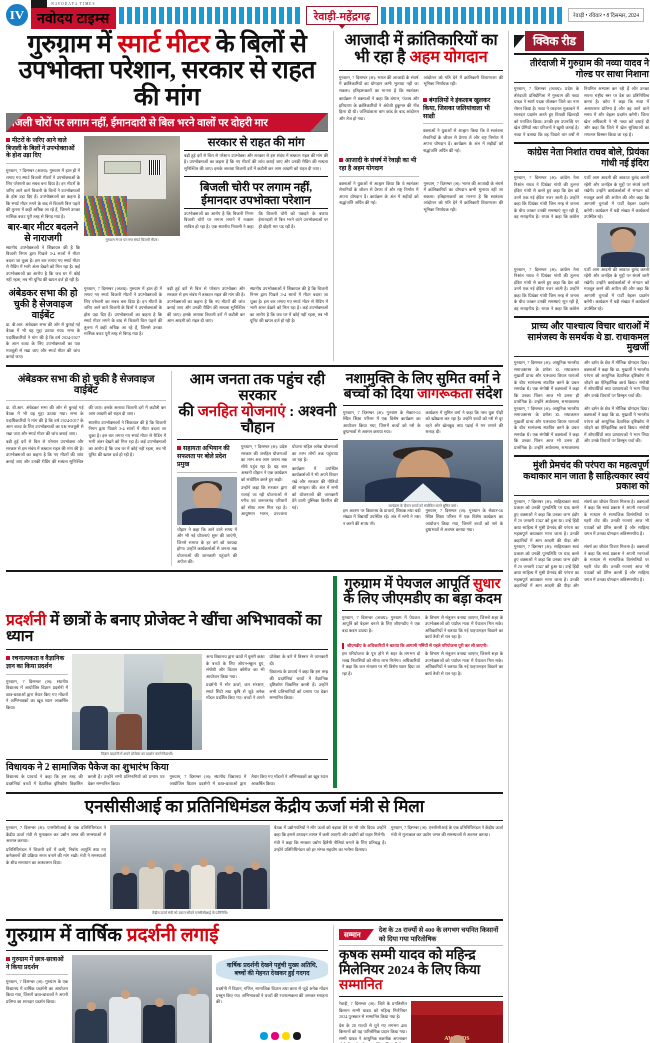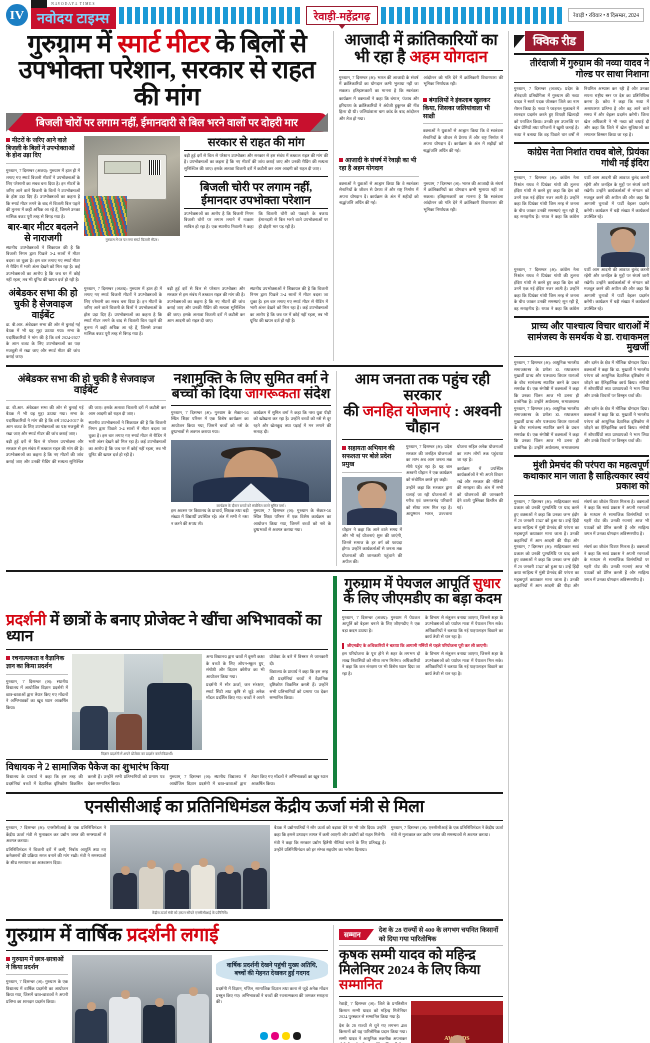--- a/index.html
+++ b/index.html
@@ -12,42 +12,42 @@
   }
   .page { position: relative; width: 650px; height: 1043px; background:#fff; padding: 0 6px; }
 
   
   .masthead { display:flex; align-items:center; height:26px; padding-top:4px; gap:3px; }
   .logo-mark { width:22px; height:22px; border-radius:50%; background:#1b7fc4; color:#fff;
     font-weight:bold; font-size:13px; display:flex; align-items:center; justify-content:center;
     font-family:"Liberation Serif",serif; flex:0 0 auto; }
   .logo-box { position:relative; flex:0 0 auto; }
   .logo-flag { position:absolute; top:-4px; left:0; width:16px; height:10px; background:#1a1a1a; }
-  .logo-name { background:#c8102e; color:#7dd3fc; font-weight:bold; font-size:14px;
+  .logo-name { background:#c8102e; color:#000000; font-weight:bold; font-size:14px;
     padding:1px 6px 2px; letter-spacing:.3px; white-space:nowrap; }
   .logo-tag { font-size:3.5px; letter-spacing:1px; color:#3a3a3a; text-align:center; height:5px; line-height:5px;}
   .stripes { flex:1 1 auto; height:17px; background:repeating-linear-gradient(90deg,#1b9ad6 0 5px,#fff 5px 8px); }
   .edition-chip { position:relative; background:#fff; border:1px solid #9b1b30; padding:1px 7px;
     color:#c8102e; font-weight:bold; font-size:11px; white-space:nowrap; flex:0 0 auto;}
   .edition-chip:after{ content:""; position:absolute; left:50%; bottom:-5px; margin-left:-4px;
     width:0;height:0;border-left:4px solid transparent;border-right:4px solid transparent;border-top:5px solid #9b1b30;}
   .dateline { border:1px solid #b9b9b9; font-size:5.4px; padding:2px 4px; white-space:nowrap;
     color:#222; flex:0 0 auto; }
 
   
   .cols { display:flex; gap:5px; margin-top:5px; }
   .col-left  { width:322px; flex:0 0 322px; }
   .col-mid   { width:170px; flex:0 0 170px; }
   .col-right { width:141px; flex:0 0 141px; border-left:1px solid #c9c9c9; padding-left:5px; }
 
   
   h1.lead { font-size:25px; line-height:1.05; font-weight:bold; text-align:center; color:#111; letter-spacing:-.3px;}
   h1.lead .hl { color:#d40511; }
-  .redbar { background:#c8102e; color:#fff; text-align:center; font-weight:bold; font-size:10.5px;
-     padding:2px 0 3px; margin-top:3px; position:relative;border-radius:8px; }
+  .redbar { background:#c8102e; color:#fff; text-align:left; font-weight:bold; font-size:10.5px;
+     padding:2px 0 3px; margin-top:3px; position:relative; }
   .redbar:before,.redbar:after{content:"";position:absolute;top:0;width:18px;height:100%;background:#7a7a7a;}
   .redbar:before{left:0;clip-path:polygon(0 0,100% 0,0 100%);}
   .redbar:after{right:0;clip-path:polygon(100% 0,100% 100%,0 100%);}
 
   h2.sec { font-size:16px; font-weight:bold; line-height:1.08; text-align:center; color:#111; }
   h2.sec .hl { color:#d40511; }
   h2.sec.left { text-align:left; }
   h3.sub { font-size:11.5px; font-weight:bold; text-align:center; line-height:1.12; color:#111;
      border-bottom:1px solid #1a1a1a; padding-bottom:1px; margin-bottom:2px;}
   h4.mini { font-size:9.5px; font-weight:bold; text-align:center; line-height:1.15; color:#111; margin:2px 0 1px;}
@@ -247,67 +247,67 @@
         <div style="width:160px;flex:0 0 160px;">
           <h4 class="mini" style="font-size:10px;">अंबेडकर सभा की हो चुकी है सेजवाइज वाईबेंट</h4>
           <div class="rule thin"></div>
           <div class="body c2">
             <p>डा. बी.आर. अंबेडकर सभा की ओर से बुलाई गई बैठक में भी यह मुद्दा उठाया गया। सभा के पदाधिकारियों ने मांग की है कि वर्ष 2024-2027 के आम बजट के लिए उपभोक्ताओं का पक्ष मजबूती से रखा जाए और स्मार्ट मीटर की जांच कराई जाए।</p>
               <p>बढ़ी हुई दरों से बिल से परेशान उपभोक्ता और सरकार से इस संबंध में तत्काल राहत की मांग की है। उपभोक्ताओं का कहना है कि नए मीटरों की जांच कराई जाए और उनकी रीडिंग की सत्यता सुनिश्चित की जाए। इसके अलावा बिजली दरों में कटौती कर आम आदमी को राहत दी जाए।</p>
               <p>स्थानीय उपभोक्ताओं ने शिकायत की है कि बिजली निगम द्वारा पिछले 3-4 सालों में मीटर बदला जा चुका है। इस बार लगाए गए स्मार्ट मीटर से रीडिंग में भारी अंतर देखने को मिल रहा है। कई उपभोक्ताओं का आरोप है कि जब घर में कोई नहीं रहता, तब भी यूनिट की खपत दर्ज हो रही है।</p>
           </div>
         </div>
 
+        <div style="flex:1 1 auto;border-left:1px solid #c9c9c9;padding-left:5px;">
+          <h2 class="sec" style="font-size:15px;">
+            <span>आम जनता तक पहुंच रही सरकार</span><br>
+            <span>की </span><span class="hl">जनहित योजनाएं</span><span> : अश्वनी चौहान</span>
+          </h2>
+          <div class="rule"></div>
+          <div style="display:flex;gap:4px;">
+            <div style="width:60px;flex:0 0 60px;">
+              <div class="bullet">
+                <span class="sq"></span><span>सहायता अभियान की सफलता पर बोले प्रदेश प्रमुख</span>
+              </div>
+              <div class="rule thin"></div>
+              <div class="photo ph-head" style="height:48px;">
+                <div class="h"></div>
+                <div class="f"></div>
+                <div class="b"></div>
+              </div>
+              <div class="body" style="margin-top:2px;">चौहान ने कहा कि आने वाले समय में और भी नई योजनाएं शुरू की जाएंगी, जिनसे समाज के हर वर्ग को फायदा होगा। उन्होंने कार्यकर्ताओं से जनता तक योजनाओं की जानकारी पहुंचाने की अपील की।</div>
+            </div>
+            <div style="flex:1;" class="body c2">
+              <p>गुरुग्राम, 7 दिसम्बर (अ): प्रदेश सरकार की जनहित योजनाओं का लाभ अब आम जनता तक सीधे पहुंच रहा है। यह बात अश्वनी चौहान ने एक कार्यक्रम को संबोधित करते हुए कही।</p>
+                <p>उन्होंने कहा कि सरकार द्वारा चलाई जा रही योजनाओं से गरीब एवं जरूरतमंद परिवारों को सीधा लाभ मिल रहा है। आयुष्मान भारत, उज्ज्वला योजना सहित अनेक योजनाओं का लाभ लोगों तक पहुंचाया जा रहा है।</p>
+                <p>कार्यक्रम में उपस्थित कार्यकर्ताओं ने भी अपने विचार रखे और सरकार की नीतियों की सराहना की। अंत में सभी को योजनाओं की जानकारी देने वाली पुस्तिका वितरित की गई।</p>
+            </div>
+          </div>
+        </div>
+
         <div style="width:160px;flex:0 0 160px;">
           <h2 class="sec" style="font-size:14px;">
             <span>नशामुक्ति के लिए सुमित वर्मा ने</span><br>
             <span>बच्चों को दिया </span><span class="hl">जागरूकता</span><span> संदेश</span>
           </h2>
           <div class="rule"></div>
           <div class="body c2">
             <p>गुरुग्राम, 7 दिसम्बर (अ): गुरुग्राम के सेक्टर-56 स्थित शिक्षा परिसर में एक विशेष कार्यक्रम का आयोजन किया गया, जिसमें बच्चों को नशे के दुष्प्रभावों से अवगत कराया गया।</p>
               <p>कार्यक्रम में सुमित वर्मा ने कहा कि नशा युवा पीढ़ी को खोखला कर रहा है। उन्होंने बच्चों को नशे से दूर रहने और खेलकूद तथा पढ़ाई में मन लगाने की सलाह दी।</p>
           </div>
           <div class="photo ph-person" style="height:62px;margin-top:2px;">
             <div class="hair"></div>
             <div class="head"></div>
             <div class="torso"></div>
             <div class="shirt"></div>
           </div>
           <div class="cap">कार्यक्रम के दौरान बच्चों को संबोधित करते सुमित वर्मा।</div>
           <div class="body c2">
             <p>इस अवसर पर विद्यालय के प्राचार्य, शिक्षक तथा बड़ी संख्या में विद्यार्थी उपस्थित रहे। अंत में सभी ने नशा न करने की शपथ ली।</p>
               <p>गुरुग्राम, 7 दिसम्बर (अ): गुरुग्राम के सेक्टर-56 स्थित शिक्षा परिसर में एक विशेष कार्यक्रम का आयोजन किया गया, जिसमें बच्चों को नशे के दुष्प्रभावों से अवगत कराया गया।</p>
-          </div>
-        </div>
-
-        <div style="flex:1 1 auto;border-left:1px solid #c9c9c9;padding-left:5px;">
-          <h2 class="sec" style="font-size:15px;">
-            <span>आम जनता तक पहुंच रही सरकार</span><br>
-            <span>की </span><span class="hl">जनहित योजनाएं</span><span> : अश्वनी चौहान</span>
-          </h2>
-          <div class="rule"></div>
-          <div style="display:flex;gap:4px;">
-            <div style="width:60px;flex:0 0 60px;">
-              <div class="bullet">
-                <span class="sq"></span><span>सहायता अभियान की सफलता पर बोले प्रदेश प्रमुख</span>
-              </div>
-              <div class="rule thin"></div>
-              <div class="photo ph-head" style="height:48px;">
-                <div class="h"></div>
-                <div class="f"></div>
-                <div class="b"></div>
-              </div>
-              <div class="body" style="margin-top:2px;">चौहान ने कहा कि आने वाले समय में और भी नई योजनाएं शुरू की जाएंगी, जिनसे समाज के हर वर्ग को फायदा होगा। उन्होंने कार्यकर्ताओं से जनता तक योजनाओं की जानकारी पहुंचाने की अपील की।</div>
-            </div>
-            <div style="flex:1;" class="body c2">
-              <p>गुरुग्राम, 7 दिसम्बर (अ): प्रदेश सरकार की जनहित योजनाओं का लाभ अब आम जनता तक सीधे पहुंच रहा है। यह बात अश्वनी चौहान ने एक कार्यक्रम को संबोधित करते हुए कही।</p>
-                <p>उन्होंने कहा कि सरकार द्वारा चलाई जा रही योजनाओं से गरीब एवं जरूरतमंद परिवारों को सीधा लाभ मिल रहा है। आयुष्मान भारत, उज्ज्वला योजना सहित अनेक योजनाओं का लाभ लोगों तक पहुंचाया जा रहा है।</p>
-                <p>कार्यक्रम में उपस्थित कार्यकर्ताओं ने भी अपने विचार रखे और सरकार की नीतियों की सराहना की। अंत में सभी को योजनाओं की जानकारी देने वाली पुस्तिका वितरित की गई।</p>
-            </div>
           </div>
         </div>
       </div>
 
       <div class="rule thick" style="margin-top:4px;"></div>
 
       <div style="display:flex;gap:5px;margin-top:3px;">
         <div style="width:322px;flex:0 0 322px;">
           <h2 class="sec left" style="font-size:15.5px;margin-top:36px;">
             <span class="hl">प्रदर्शनी</span><span> में छात्रों के बनाए प्रोजेक्ट ने खींचा अभिभावकों का ध्यान</span>

